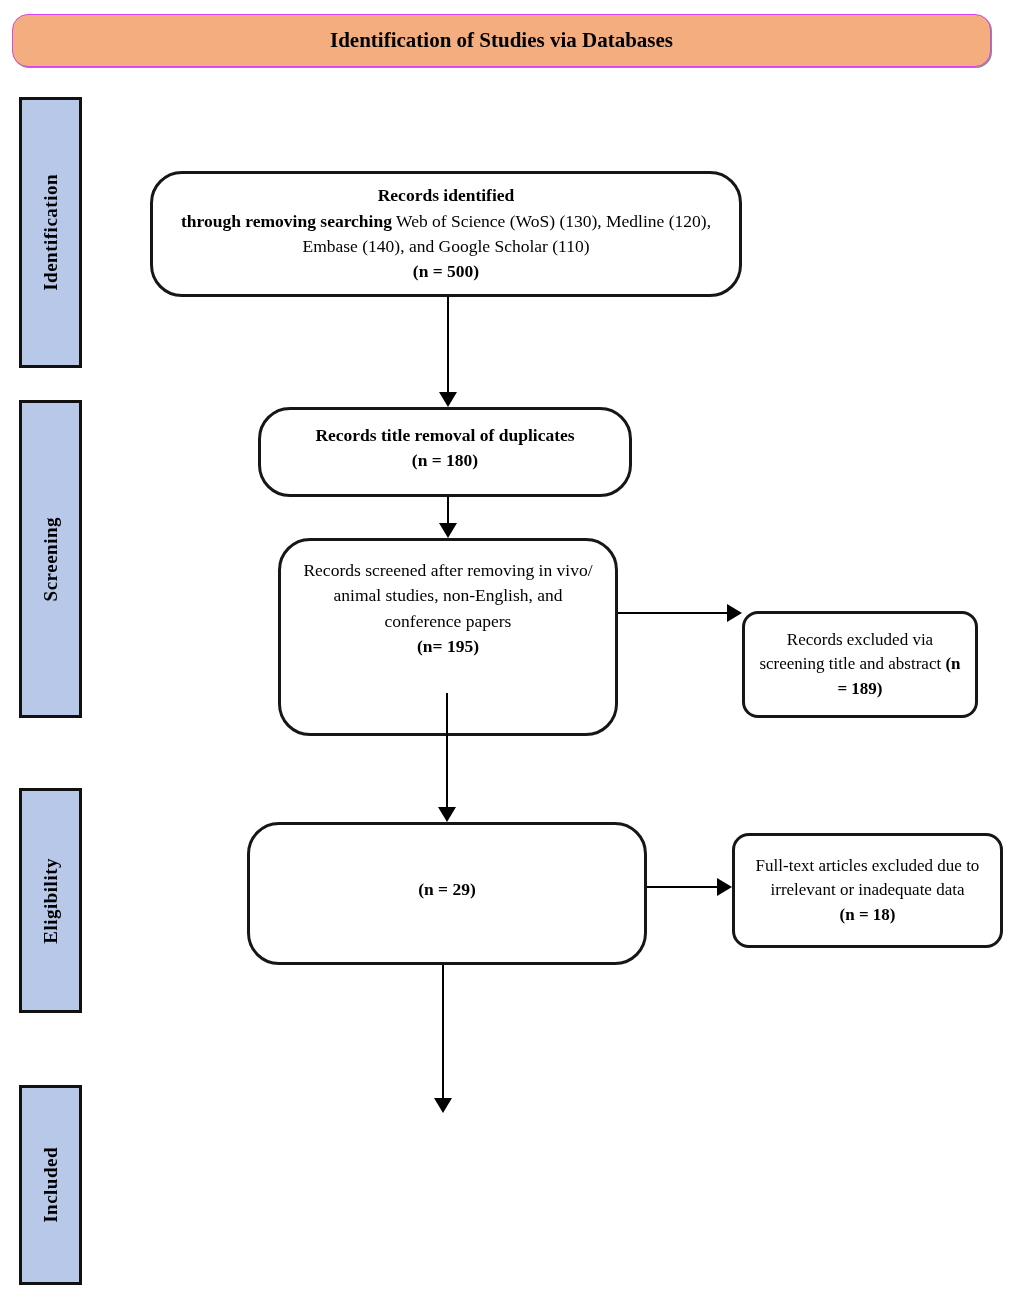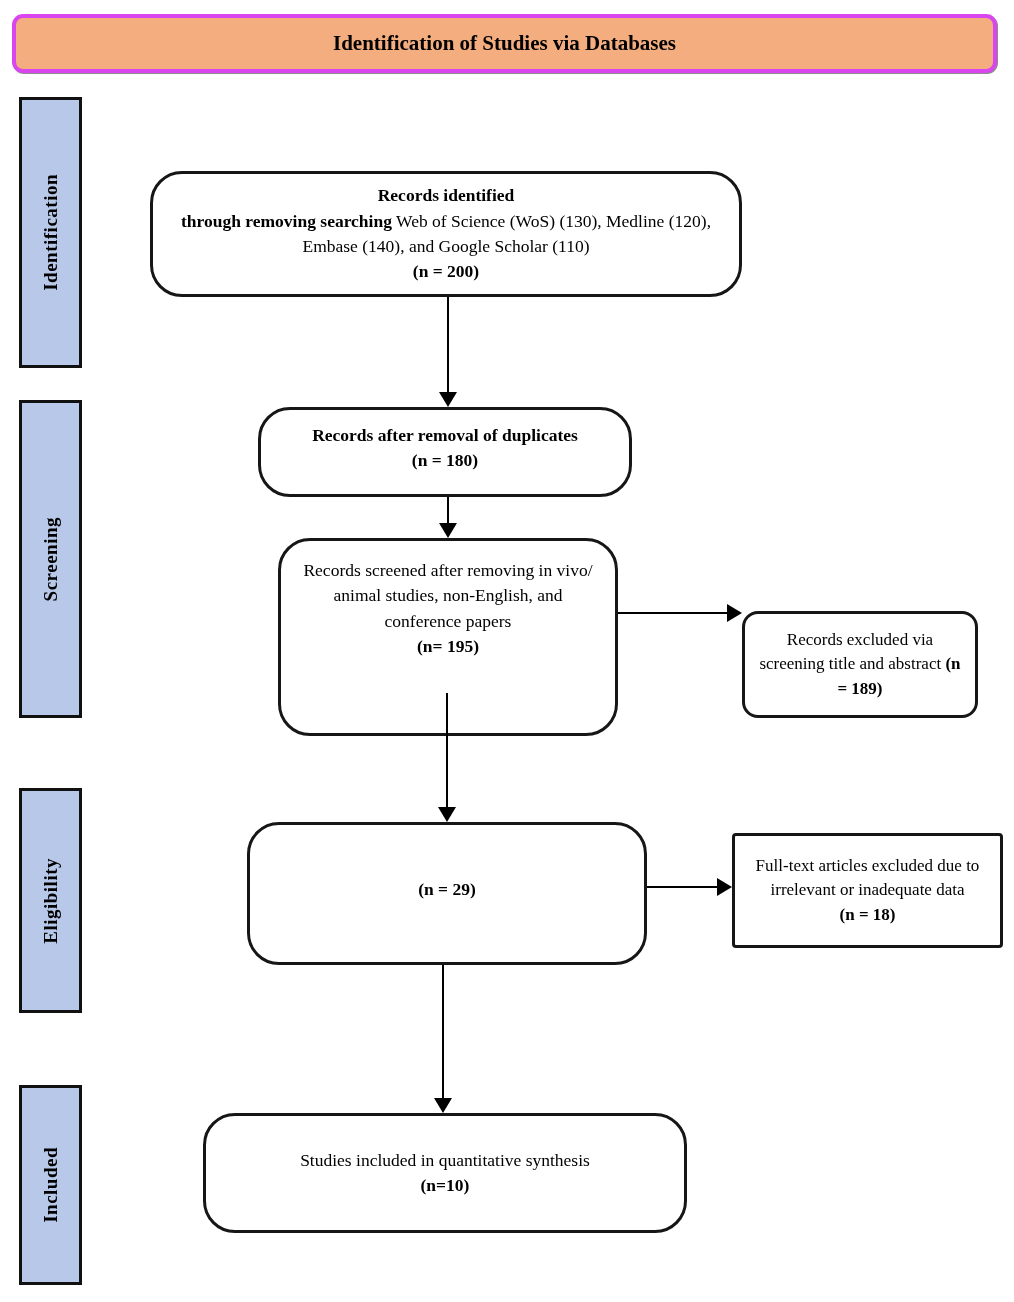--- a/index.html
+++ b/index.html
@@ -12,22 +12,22 @@
     color: #000000;
     overflow: hidden;
   }
 
   
   .banner {
     position: absolute;
     left: 12px; top: 14px;
     width: 977px; height: 51px;
     background: #F4AD7E;
-    border: 4px solid #d946ef;
-    border-radius: 11px;
+    border: 1px solid #d946ef;
+    border-radius: 16px;
     display: flex; align-items: center; justify-content: center;
     font-weight: bold; font-size: 21px;
     box-shadow: 1px 1px 0 rgba(0,0,0,0.45);
   }
 
   
   .phase {
     position: absolute;
     left: 19px; width: 57px;
     background: #B7C8E8;
@@ -88,21 +88,21 @@
   .box-excluded-screening {
     left: 742px; top: 563px; width: 236px; height: 107px;
     border-radius: 16px;
     display: flex; align-items: center; justify-content: center;
     padding: 0 14px;
     font-size: 17px;
     margin-top: 48px;
   }
   .box-excluded-fulltext {
     left: 732px; top: 833px; width: 271px; height: 115px;
-    border-radius: 4px;
+    border-radius: 17px;
     display: flex; align-items: center; justify-content: center;
     padding: 0 12px;
     font-size: 17px;
   }
 
   
   .varrow {
     position: absolute;
     width: 2px;
     background: #000;
@@ -155,26 +155,26 @@
   <div class="phase phase-eligibility">
     <span class="vtext">Eligibility</span>
   </div>
   <div class="phase phase-included">
     <span class="vtext">Included</span>
   </div>
 
   <div class="fbox box-identified">
     <p><b>Records identified</b><br>
       <b>through removing searching</b><span> Web of Science (WoS) (130), Medline (120), Embase (140), and Google Scholar (110)</span><br>
-      <span class="cnt">(n = 200)</span>
+      <span class="cnt">(n = 500)</span>
     </p>
   </div>
 
   <div class="fbox box-duplicates">
-    <p><span>Records after removal of duplicates</span><br>
+    <p><span>Records title removal of duplicates</span><br>
       <span class="cnt">(n = 180)</span>
     </p>
   </div>
 
   <div class="fbox box-screened">
     <p><span>Records screened after removing in vivo/ animal studies, non-English, and conference papers</span><br>
       <span class="cnt">(n= 195)</span>
     </p>
   </div>
 
@@ -188,25 +188,20 @@
       <span class="cnt">(n = 29)</span>
     </p>
   </div>
 
   <div class="fbox box-excluded-fulltext">
     <p><span>Full-text articles excluded due to irrelevant or inadequate data</span><br>
       <span class="cnt">(n = 18)</span>
     </p>
   </div>
 
-  <div class="fbox box-included">
-    <p><span>Studies included in quantitative synthesis</span><br>
-      <span class="cnt">(n=10)</span>
-    </p>
-  </div>
 
   <div class="varrow arr-1"></div>
   <div class="varrow arr-2"></div>
   <div class="varrow arr-3"></div>
   <div class="varrow arr-4"></div>
   <div class="harrow arr-5"></div>
   <div class="harrow arr-6"></div>
 
 </div>
 

